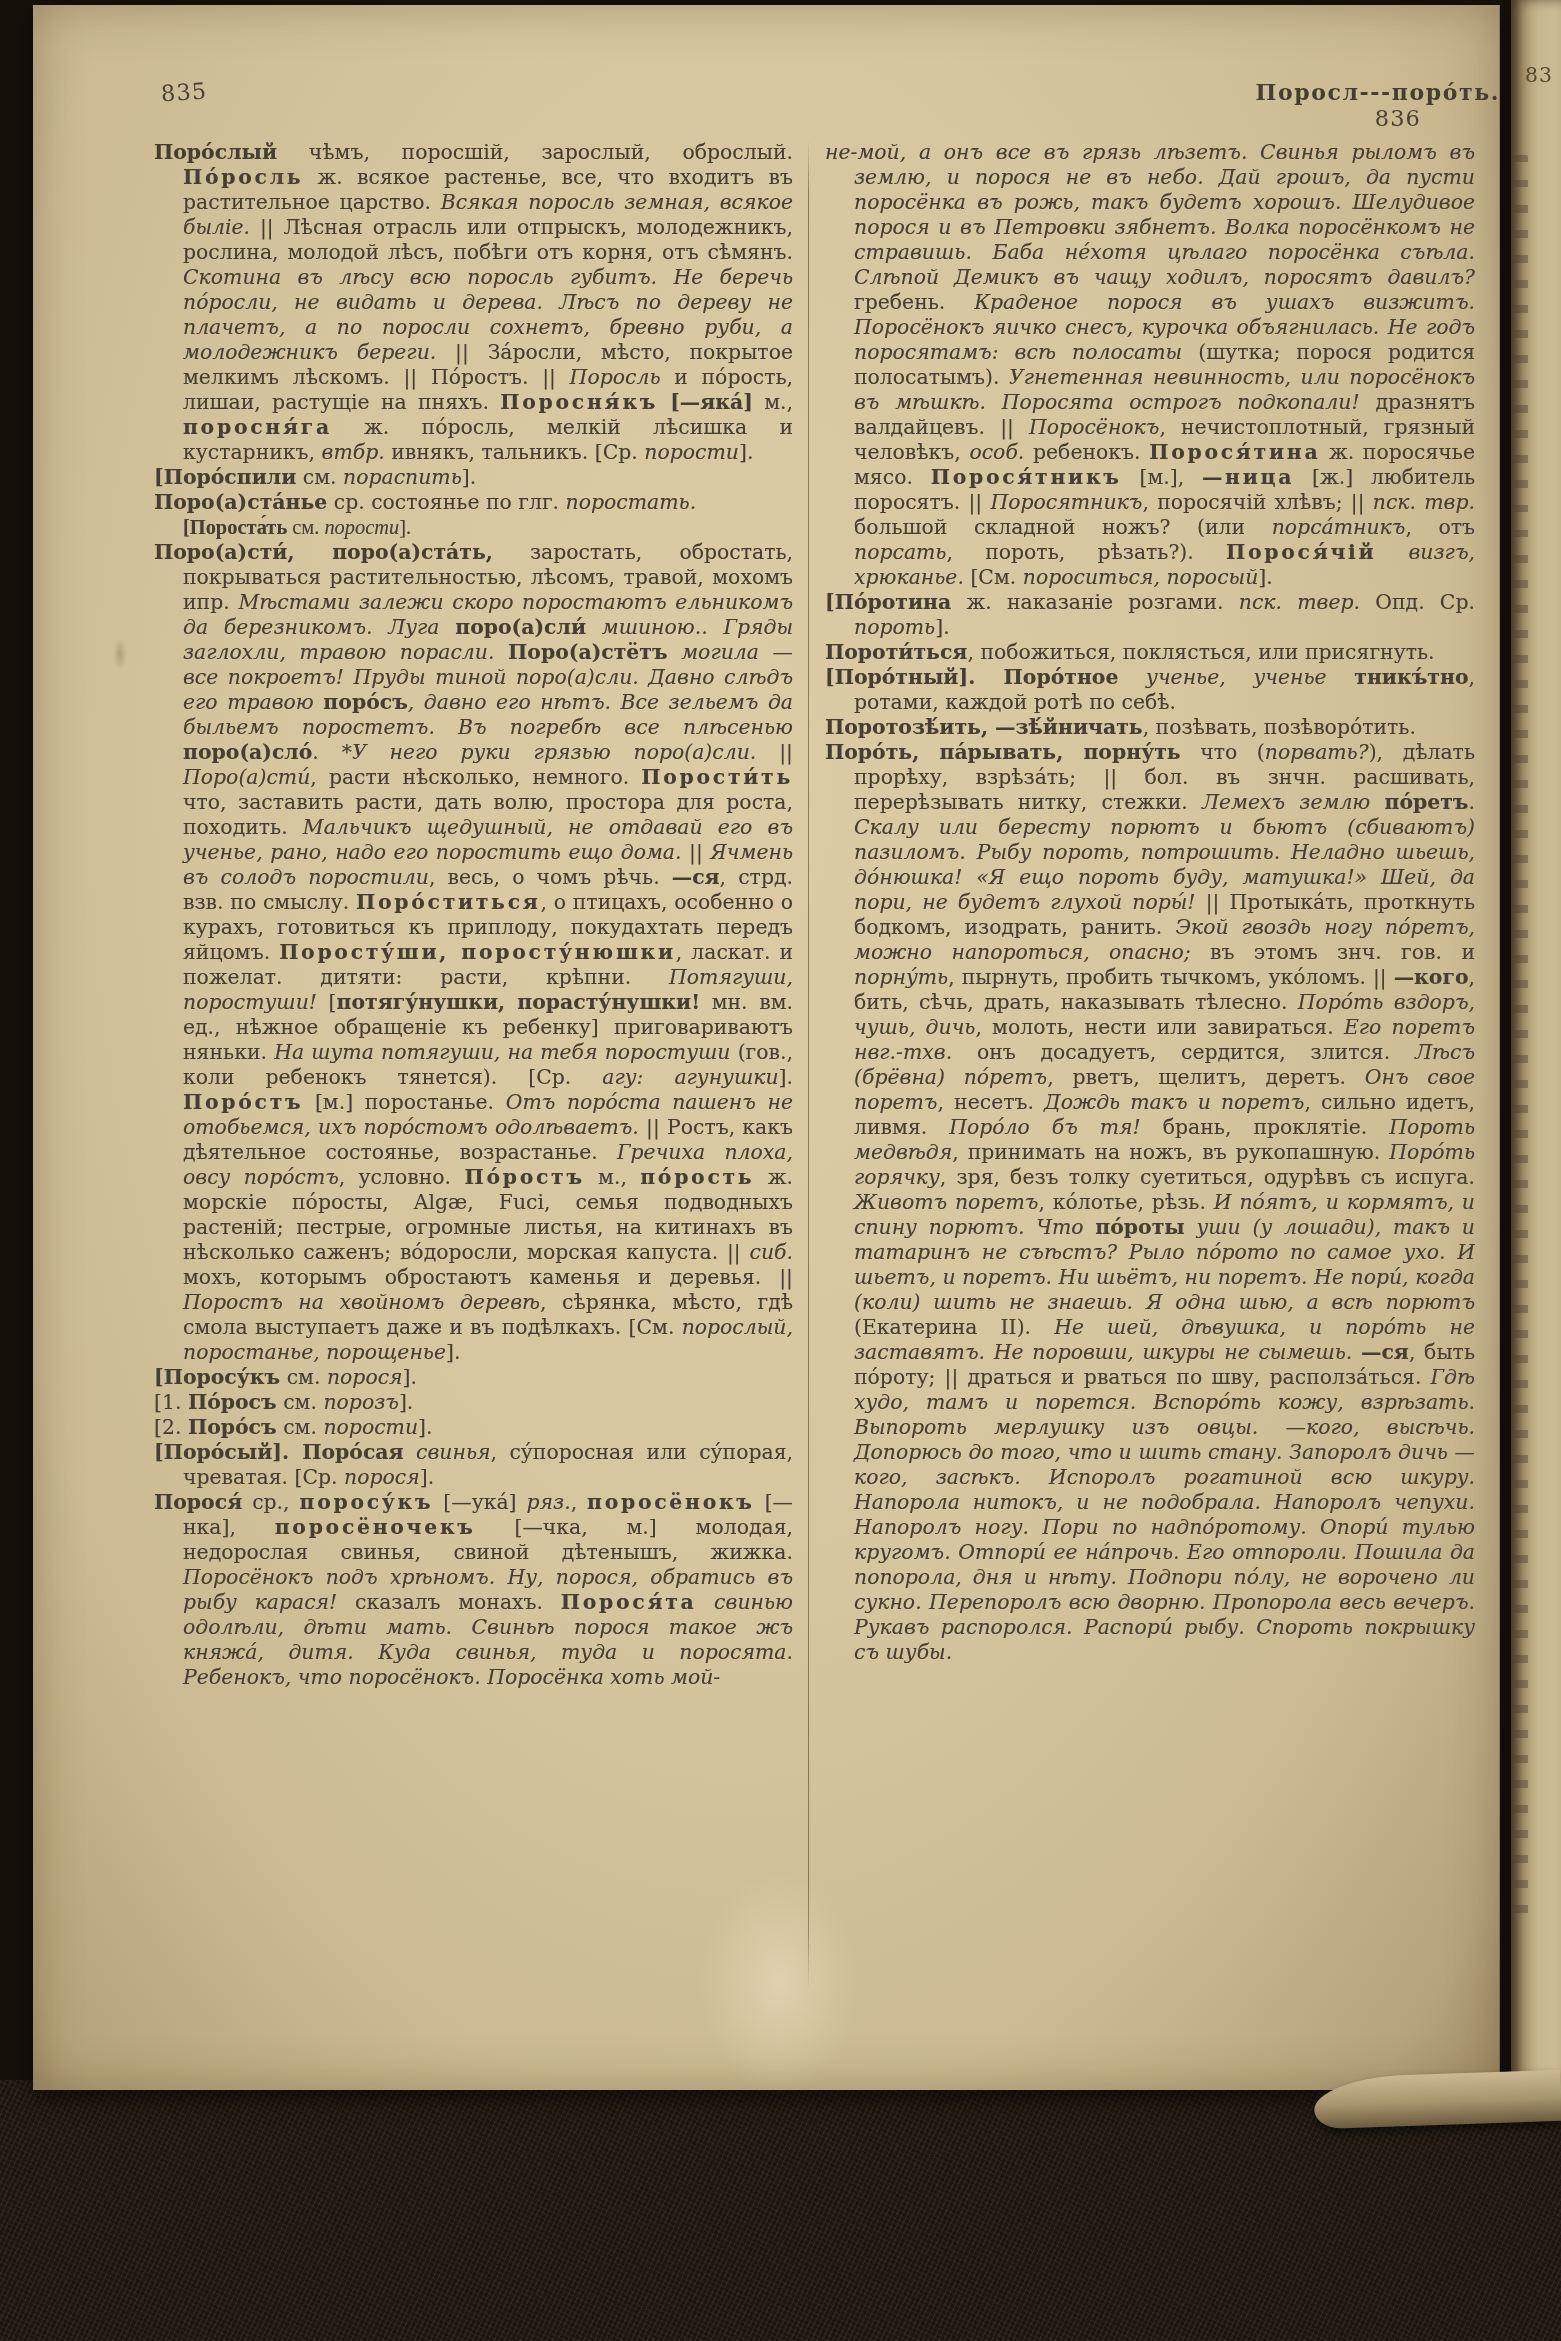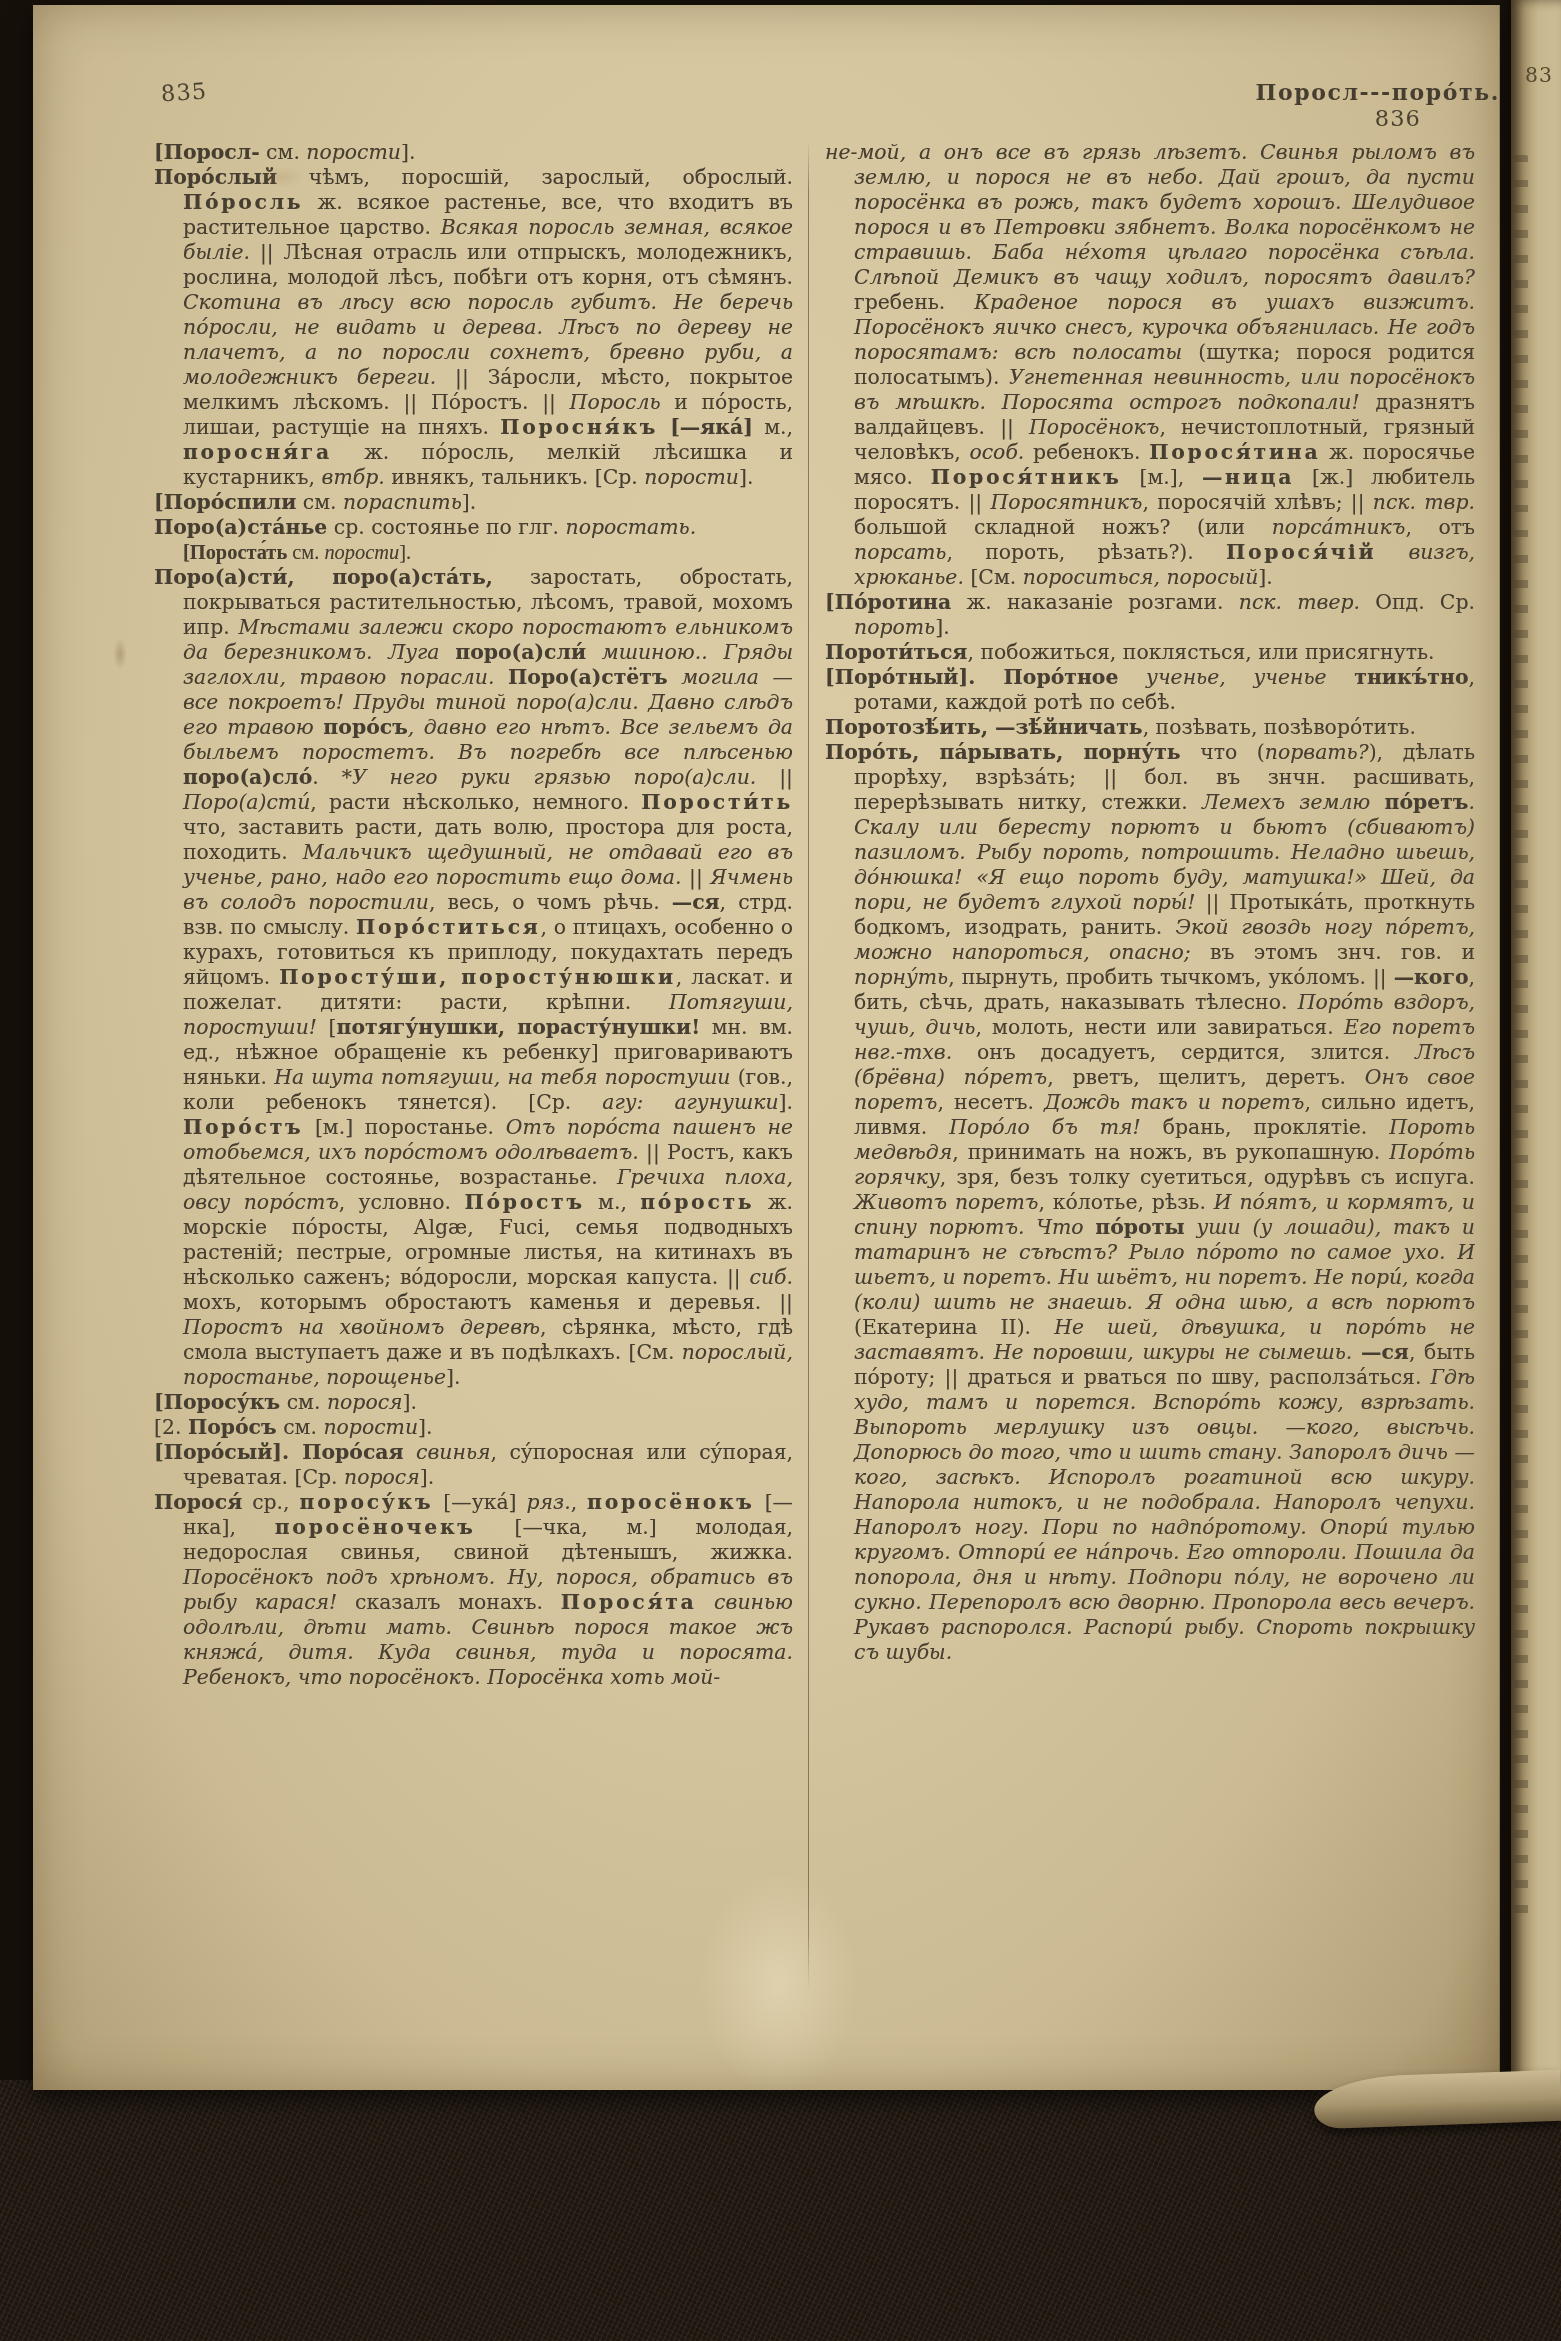--- a/index.html
+++ b/index.html
@@ -93,27 +93,27 @@
   <div class="cloth"></div>
 
   <div class="page">
     <div class="running-head">
       <span class="pagenum left">835</span>
       <span class="rtitle">Поросл---поро́ть.</span>
       <span class="pagenum right">836</span>
     </div>
 
     <div class="col col-left" id="col-left">
-        <p class="entry"><span class="run-b">[Поросл-</span><span class="run-n"> см. </span><span class="run-i">порости</span><span class="run-n">].</span></p>
         <p class="entry"><span class="run-b">Поро́слый</span><span class="run-n"> чѣмъ, поросшій, зарослый, оброслый. </span><span class="run-s">По́росль</span><span class="run-n"> ж. всякое растенье, все, что входитъ въ растительное царство. </span><span class="run-i">Всякая поросль земная, всякое быліе.</span><span class="run-n"> || Лѣсная отрасль или отпрыскъ, молодежникъ, рослина, молодой лѣсъ, побѣги отъ корня, отъ сѣмянъ. </span><span class="run-i">Скотина въ лѣсу всю поросль губитъ. Не беречь по́росли, не видать и дерева. Лѣсъ по дереву не плачетъ, а по поросли сохнетъ, бревно руби, а молодежникъ береги.</span><span class="run-n"> || За́росли, мѣсто, покрытое мелкимъ лѣскомъ. || По́ростъ. || </span><span class="run-i">Поросль</span><span class="run-n"> и по́рость, лишаи, растущіе на пняхъ. </span><span class="run-s">Поросня́къ</span><span class="run-b"> [—яка́]</span><span class="run-n"> м., </span><span class="run-s">поросня́га</span><span class="run-n"> ж. по́росль, мелкій лѣсишка и кустарникъ, </span><span class="run-i">втбр.</span><span class="run-n"> ивнякъ, тальникъ. [Ср. </span><span class="run-i">порости</span><span class="run-n">].</span></p>
         <p class="entry"><span class="run-b">[Поро́спили</span><span class="run-n"> см. </span><span class="run-i">пораспить</span><span class="run-n">].</span></p>
         <p class="entry"><span class="run-b">Поро(а)ста́нье</span><span class="run-n"> ср. состоянье по глг. </span><span class="run-i">поростать.</span></p>
         <p class="entry indent"><span class="run-b">[Пороста́ть</span><span class="run-n"> см. </span><span class="run-i">порости</span><span class="run-n">].</span></p>
         <p class="entry"><span class="run-b">Поро(а)сти́, поро(а)ста́ть,</span><span class="run-n"> заростать, обростать, покрываться растительностью, лѣсомъ, травой, мохомъ ипр. </span><span class="run-i">Мѣстами залежи скоро поростаютъ ельникомъ да березникомъ. Луга </span><span class="run-b">поро(а)сли́</span><span class="run-i"> мшиною.. Гряды заглохли, травою порасли. </span><span class="run-b">Поро(а)стётъ</span><span class="run-i"> могила — все покроетъ! Пруды тиной поро(а)сли. Давно слѣдъ его травою </span><span class="run-b">поро́съ</span><span class="run-i">, давно его нѣтъ. Все зельемъ да быльемъ поростетъ. Въ погребѣ все плѣсенью </span><span class="run-b">поро(а)сло́</span><span class="run-n">. *</span><span class="run-i">У него руки грязью поро(а)сли.</span><span class="run-n"> || </span><span class="run-i">Поро(а)сти́</span><span class="run-n">, расти нѣсколько, немного. </span><span class="run-s">Порости́ть</span><span class="run-n"> что, заставить расти, дать волю, простора для роста, походить. </span><span class="run-i">Мальчикъ щедушный, не отдавай его въ ученье, рано, надо его поростить ещо дома.</span><span class="run-n"> || </span><span class="run-i">Ячмень въ солодъ поростили</span><span class="run-n">, весь, о чомъ рѣчь. </span><span class="run-b">—ся</span><span class="run-n">, стрд. взв. по смыслу. </span><span class="run-s">Поро́ститься</span><span class="run-n">, о птицахъ, особенно о курахъ, готовиться къ приплоду, покудахтать передъ яйцомъ. </span><span class="run-s">Поросту́ши, поросту́нюшки</span><span class="run-n">, ласкат. и пожелат. дитяти: расти, крѣпни. </span><span class="run-i">Потягуши, поростуши!</span><span class="run-n"> [</span><span class="run-b">потягу́нушки, порасту́нушки!</span><span class="run-n"> мн. вм. ед., нѣжное обращеніе къ ребенку] приговариваютъ няньки. </span><span class="run-i">На шута потягуши, на тебя поростуши</span><span class="run-n"> (гов., коли ребенокъ тянется). [Ср. </span><span class="run-i">агу: агунушки</span><span class="run-n">]. </span><span class="run-s">Поро́стъ</span><span class="run-n"> [м.] поростанье. </span><span class="run-i">Отъ поро́ста пашенъ не отобьемся, ихъ поро́стомъ одолѣваетъ.</span><span class="run-n"> || Ростъ, какъ дѣятельное состоянье, возрастанье. </span><span class="run-i">Гречиха плоха, овсу поро́стъ</span><span class="run-n">, условно. </span><span class="run-s">По́ростъ</span><span class="run-n"> м., </span><span class="run-s">по́рость</span><span class="run-n"> ж. морскіе по́росты, Algæ, Fuci, семья подводныхъ растеній; пестрые, огромные листья, на китинахъ въ нѣсколько саженъ; во́доросли, морская капуста. || </span><span class="run-i">сиб.</span><span class="run-n"> мохъ, которымъ обростаютъ каменья и деревья. || </span><span class="run-i">Поростъ на хвойномъ деревѣ</span><span class="run-n">, сѣрянка, мѣсто, гдѣ смола выступаетъ даже и въ подѣлкахъ. [См. </span><span class="run-i">порослый, поростанье, порощенье</span><span class="run-n">].</span></p>
         <p class="entry"><span class="run-b">[Поросу́къ</span><span class="run-n"> см. </span><span class="run-i">порося</span><span class="run-n">].</span></p>
+        <p class="entry"><span class="run-n">[1. </span><span class="run-b">По́росъ</span><span class="run-n"> см. </span><span class="run-i">порозъ</span><span class="run-n">].</span></p>
         <p class="entry"><span class="run-n">[2. </span><span class="run-b">Поро́съ</span><span class="run-n"> см. </span><span class="run-i">порости</span><span class="run-n">].</span></p>
         <p class="entry"><span class="run-b">[Поро́сый]. Поро́сая</span><span class="run-i"> свинья</span><span class="run-n">, су́поросная или су́порая, чреватая. [Ср. </span><span class="run-i">порося</span><span class="run-n">].</span></p>
         <p class="entry"><span class="run-b">Порося́</span><span class="run-n"> ср., </span><span class="run-s">поросу́къ</span><span class="run-n"> [—ука́] </span><span class="run-i">ряз.</span><span class="run-n">, </span><span class="run-s">поросёнокъ</span><span class="run-n"> [—нка], </span><span class="run-s">поросёночекъ</span><span class="run-n"> [—чка, м.] молодая, недорослая свинья, свиной дѣтенышъ, жижка. </span><span class="run-i">Поросёнокъ подъ хрѣномъ. Ну, порося, обратись въ рыбу карася!</span><span class="run-n"> сказалъ монахъ. </span><span class="run-s">Порося́та</span><span class="run-i"> свинью одолѣли, дѣти мать. Свиньѣ порося такое жъ княжа́, дитя. Куда свинья, туда и поросята. Ребенокъ, что поросёнокъ. Поросёнка хоть мой-</span></p>
       </div>
     <div class="divider"></div>
     <div class="col col-right" id="col-right">
         <p class="entry"><span class="run-i">не-мой, а онъ все въ грязь лѣзетъ. Свинья рыломъ въ землю, и порося не въ небо. Дай грошъ, да пусти поросёнка въ рожь, такъ будетъ хорошъ. Шелудивое порося и въ Петровки зябнетъ. Волка поросёнкомъ не стравишь. Баба не́хотя цѣлаго поросёнка съѣла. Слѣпой Демикъ въ чащу ходилъ, поросятъ давилъ?</span><span class="run-n"> гребень. </span><span class="run-i">Краденое порося въ ушахъ визжитъ. Поросёнокъ яичко снесъ, курочка объягнилась. Не годъ поросятамъ: всѣ полосаты</span><span class="run-n"> (шутка; порося родится полосатымъ). </span><span class="run-i">Угнетенная невинность, или поросёнокъ въ мѣшкѣ. Поросята острогъ подкопали!</span><span class="run-n"> дразнятъ валдайцевъ. || </span><span class="run-i">Поросёнокъ</span><span class="run-n">, нечистоплотный, грязный человѣкъ, </span><span class="run-i">особ.</span><span class="run-n"> ребенокъ. </span><span class="run-s">Порося́тина</span><span class="run-n"> ж. поросячье мясо. </span><span class="run-s">Порося́тникъ</span><span class="run-n"> [м.], </span><span class="run-s">—ница</span><span class="run-n"> [ж.] любитель поросятъ. || </span><span class="run-i">Поросятникъ</span><span class="run-n">, поросячій хлѣвъ; || </span><span class="run-i">пск. твр.</span><span class="run-n"> большой складной ножъ? (или </span><span class="run-i">порса́тникъ</span><span class="run-n">, отъ </span><span class="run-i">порсать</span><span class="run-n">, пороть, рѣзать?). </span><span class="run-s">Порося́чій</span><span class="run-i"> визгъ, хрюканье.</span><span class="run-n"> [См. </span><span class="run-i">пороситься, поросый</span><span class="run-n">].</span></p>
         <p class="entry"><span class="run-b">[По́ротина</span><span class="run-n"> ж. наказаніе розгами. </span><span class="run-i">пск. твер.</span><span class="run-n"> Опд. Ср. </span><span class="run-i">пороть</span><span class="run-n">].</span></p>
         <p class="entry"><span class="run-b">Пороти́ться</span><span class="run-n">, побожиться, поклясться, или присягнуть.</span></p>
         <p class="entry"><span class="run-b">[Поро́тный]. Поро́тное</span><span class="run-i"> ученье, ученье </span><span class="run-b">тникъ́тно</span><span class="run-n">, ротами, каждой ротѣ по себѣ.</span></p>

